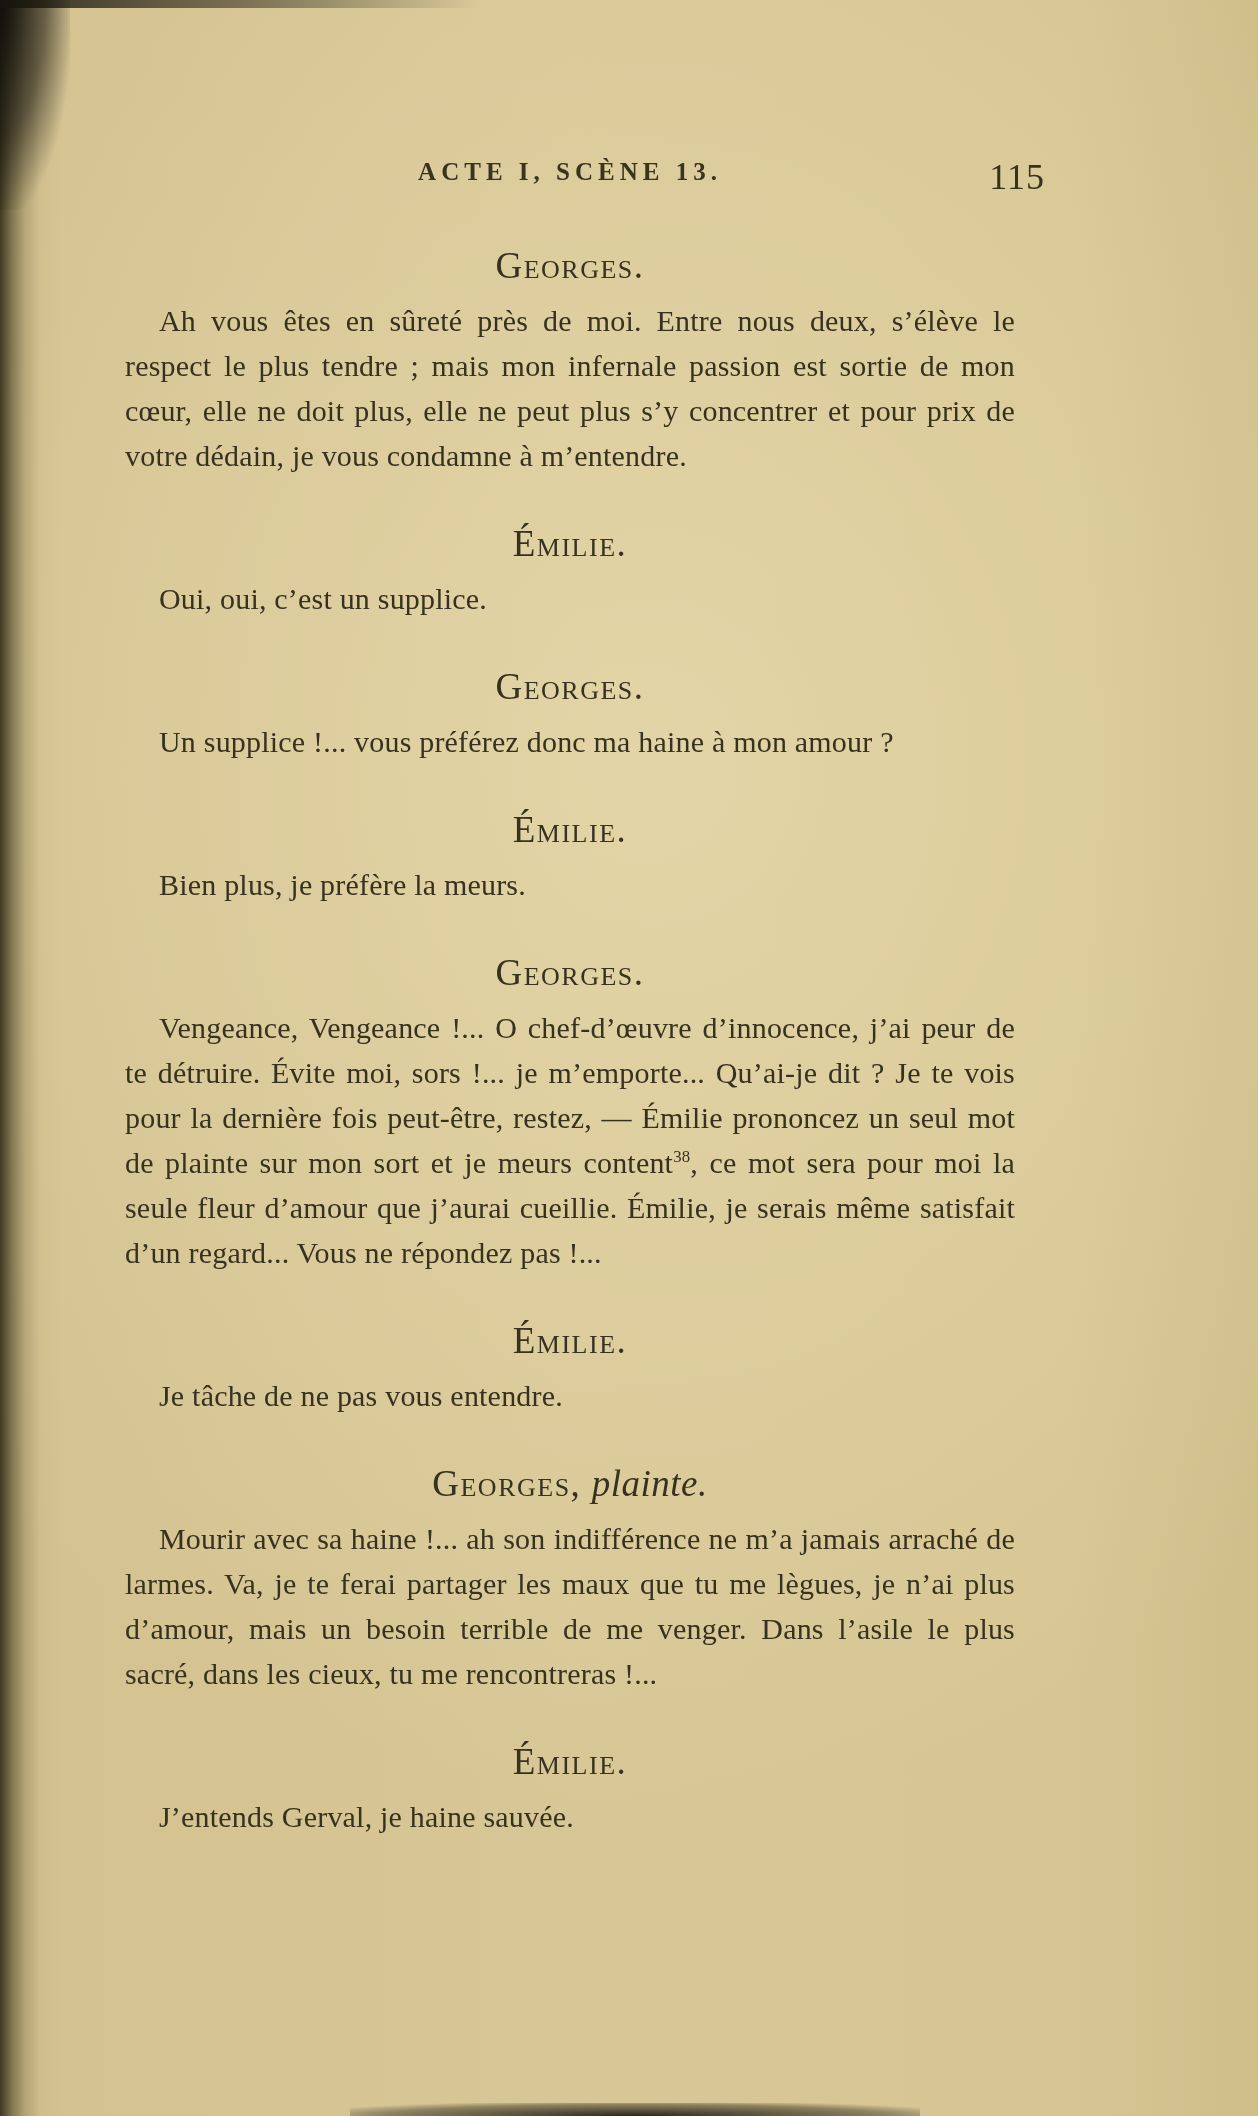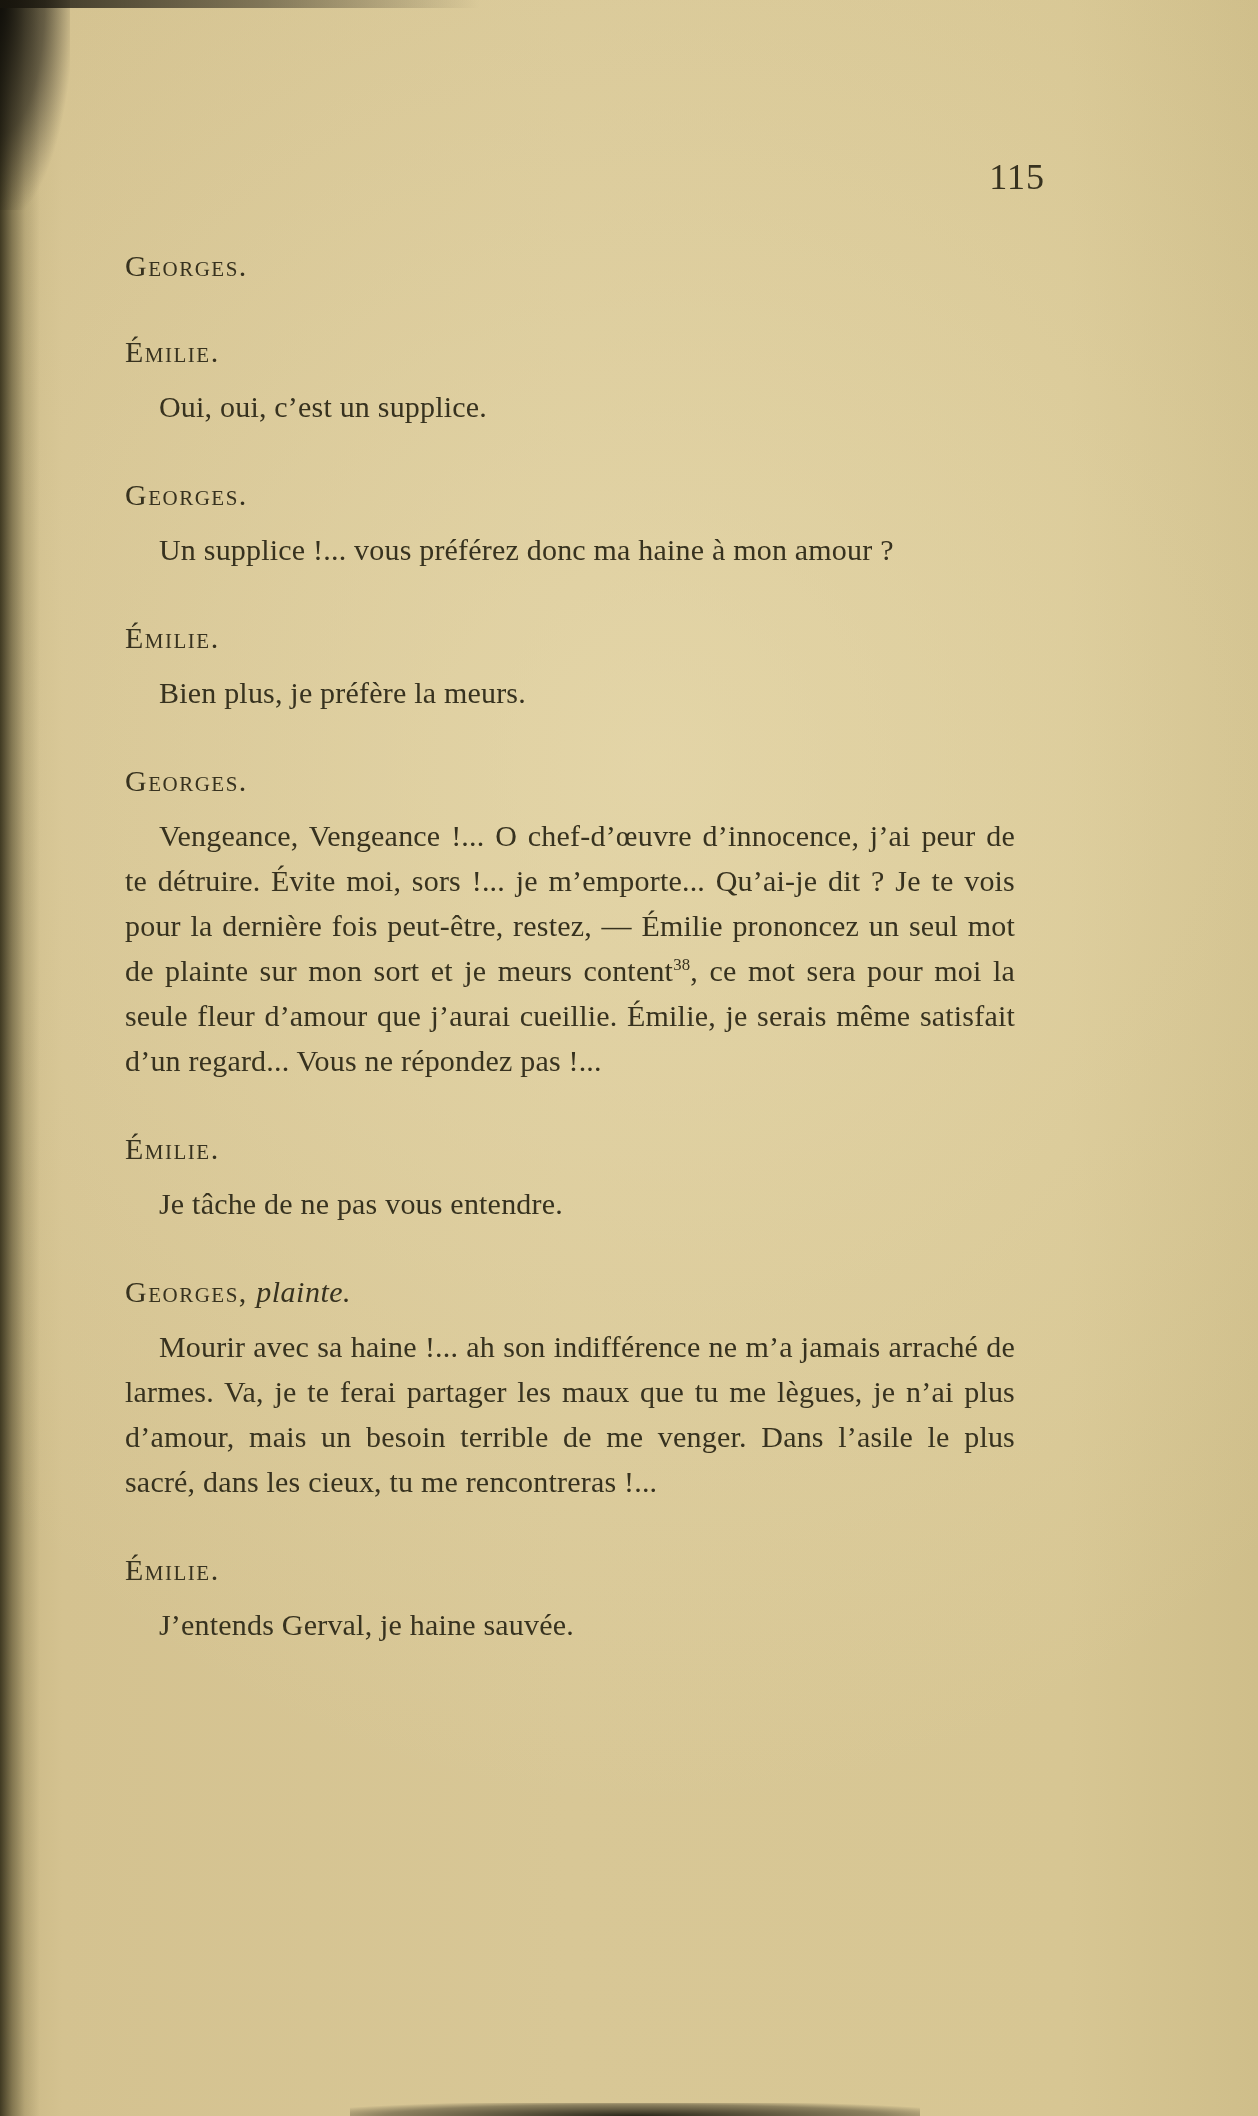--- a/index.html
+++ b/index.html
@@ -64,24 +64,24 @@
     color: #3a341f;
   }
   .page-num {
     position: absolute;
     right: -30px;
     top: -2px;
     font-size: 36px;
     letter-spacing: 1px;
   }
   .speaker {
-    text-align: left;
+    text-align: center;
     margin-top: 46px;
     margin-bottom: 12px;
-    font-size: 30px;
+    font-size: 37px;
     line-height: 40px;
   }
   .sc {
     font-variant: small-caps;
     letter-spacing: 1.5px;
   }
   .stage-note {
     font-style: italic;
     margin-left: 0.28em;
     letter-spacing: 0.5px;
@@ -107,24 +107,26 @@
 <div class="page">
 
   <div class="edge-left"></div>
   <div class="corner-tl"></div>
   <div class="edge-top"></div>
   <div class="edge-bottom"></div>
 
   <div class="content">
 
     <header class="running-head">
+      <span class="head-title">ACTE I, SCÈNE 13.</span>
       <span class="page-num">115</span>
     </header>
 
     <div class="speaker"><span class="sc">Georges.</span></div>
+    <p class="para">Ah vous êtes en sûreté près de moi. Entre nous deux, s’élève le respect le plus tendre ; mais mon infernale passion est sortie de mon cœur, elle ne doit plus, elle ne peut plus s’y concentrer et pour prix de votre dédain, je vous condamne à m’entendre.</p>
 
     <div class="speaker"><span class="sc">Émilie.</span></div>
     <p class="para">Oui, oui, c’est un supplice.</p>
 
     <div class="speaker"><span class="sc">Georges.</span></div>
     <p class="para">Un supplice !... vous préférez donc ma haine à mon amour ?</p>
 
     <div class="speaker"><span class="sc">Émilie.</span></div>
     <p class="para">Bien plus, je préfère la meurs.</p>
 

